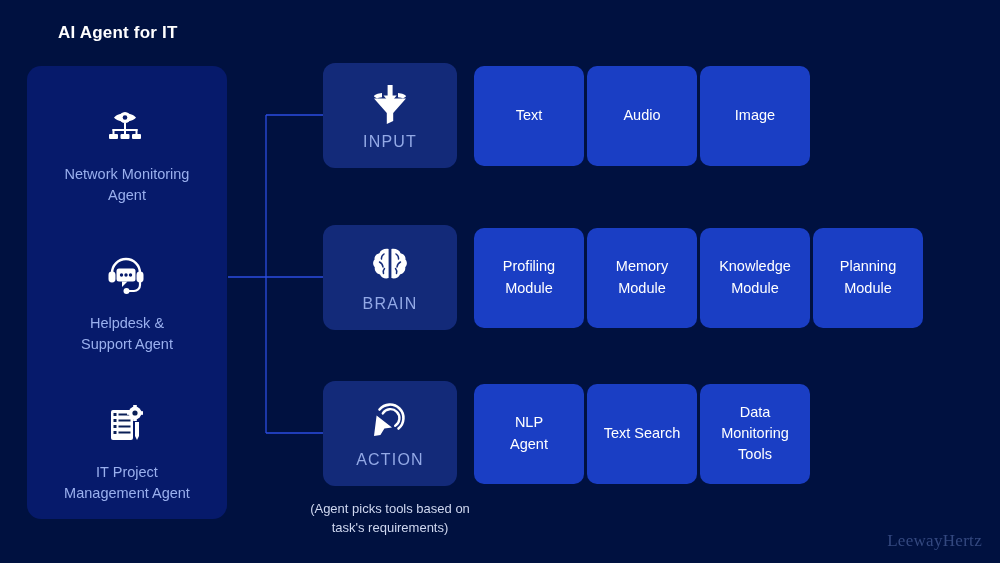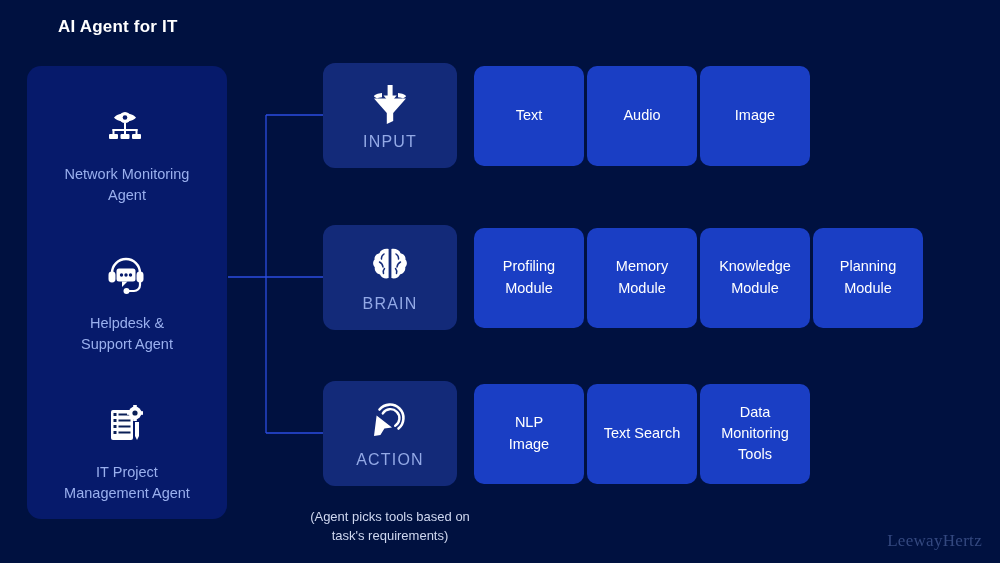--- a/index.html
+++ b/index.html
@@ -15,21 +15,21 @@
     background: #001140;
     font-family: "Liberation Sans", sans-serif;
     overflow: hidden;
     -webkit-font-smoothing: antialiased;
   }
 
   
   #page-title {
     position: absolute;
     left: 58px;
-    top: 17px;
+    top: 23px;
     font-size: 17px;
     font-weight: bold;
     color: #ffffff;
     letter-spacing: 0.2px;
   }
 
   
   #sidebar {
     position: absolute;
     left: 27px;
@@ -133,21 +133,20 @@
   #caption {
     position: absolute;
     left: 300px;
     top: 500px;
     width: 180px;
     text-align: center;
     font-size: 13px;
     line-height: 1.45;
     color: #ced7ef;
     white-space: pre-line;
-    margin-top: 8px;
   }
 
   
   #watermark {
     position: absolute;
     right: 18px;
     bottom: 12px;
     font-family: "Liberation Serif", serif;
     font-size: 17px;
     color: #33487f;
@@ -306,21 +305,21 @@
         <svg width="44" height="44" viewBox="0 0 44 44" fill="none">
           <path d="M30.5 28.5 A13.5 13.5 0 1 0 11.5 9.5" stroke="#ffffff" stroke-width="2.6" fill="none" stroke-linecap="round"></path>
           <path d="M27.2 25.8 A9 9 0 1 0 14.8 13.4" stroke="#ffffff" stroke-width="2.4" fill="none" stroke-linecap="round"></path>
           <path d="M6 36 L8.6 15.5 L24 27.6 L16.4 28.6 L12.4 35 Z" fill="#ffffff"></path>
         </svg>
       </div>
       <div class="lead-label">ACTION</div>
     </div>
     <div class="mod-card">
       <div class="mod-label">NLP
-Image</div>
+Agent</div>
     </div>
     <div class="mod-card">
       <div class="mod-label">Text Search</div>
     </div>
     <div class="mod-card">
       <div class="mod-label">Data
 Monitoring
 Tools</div>
     </div>
   </div>

